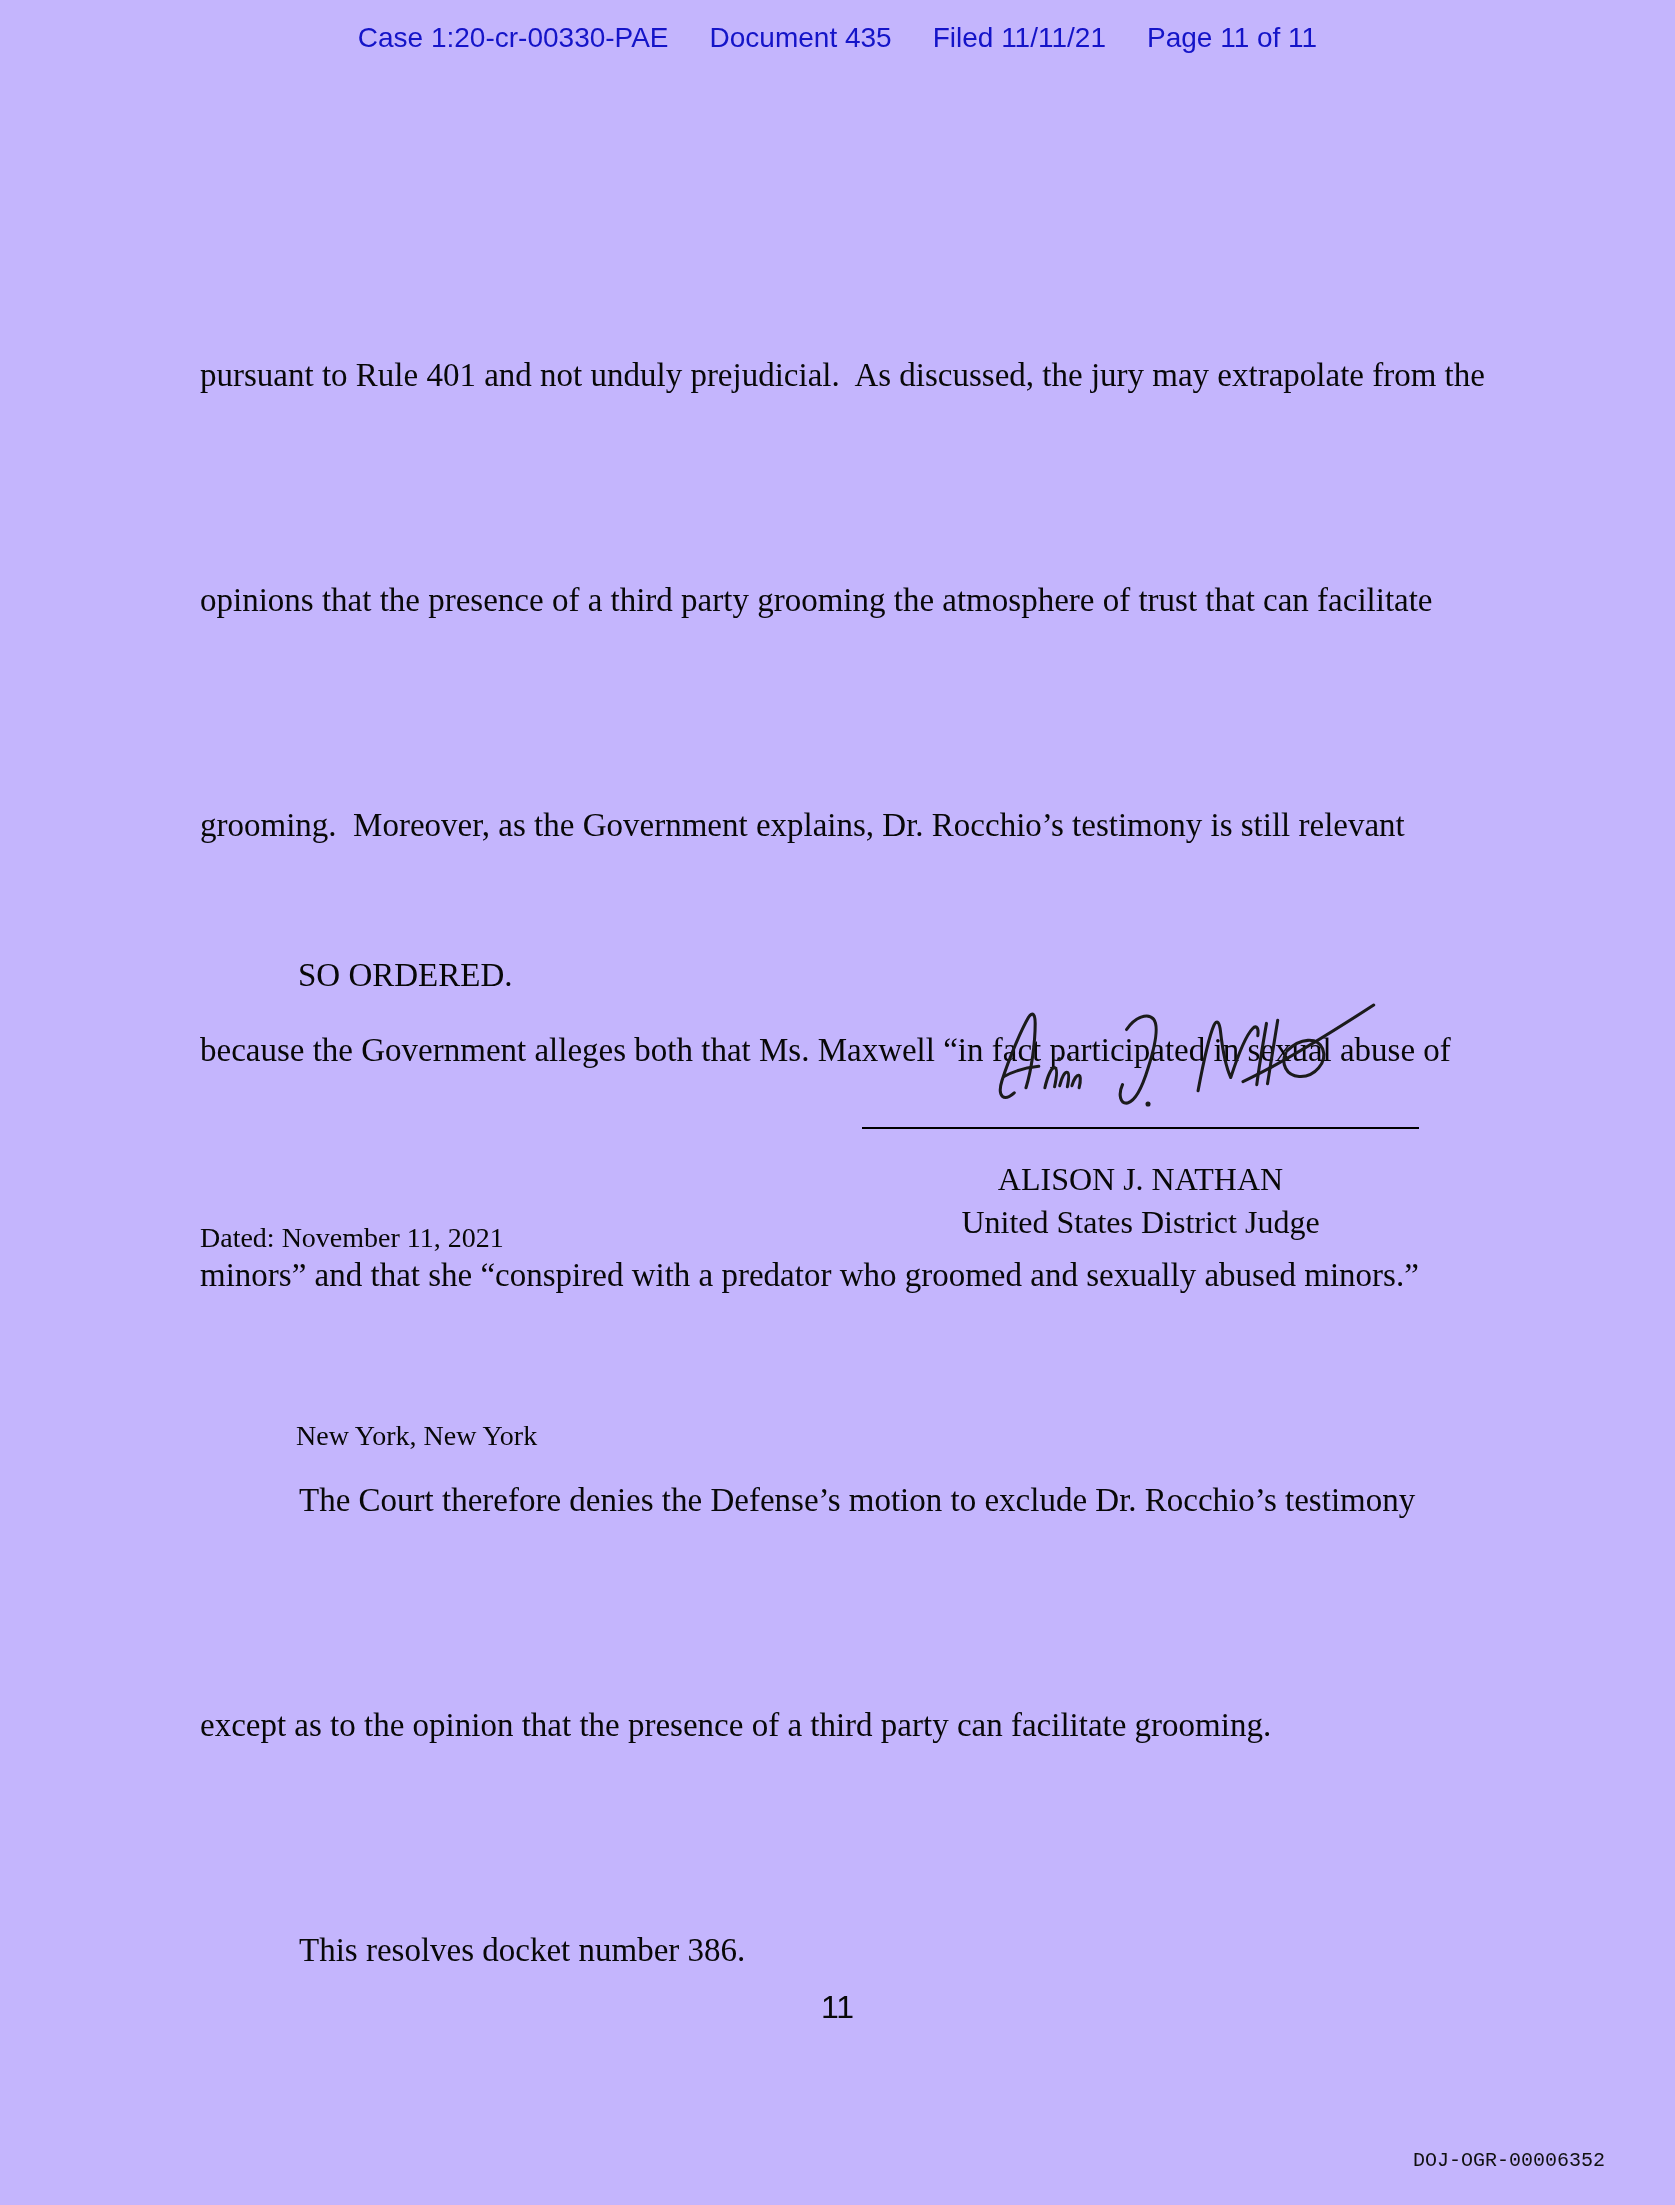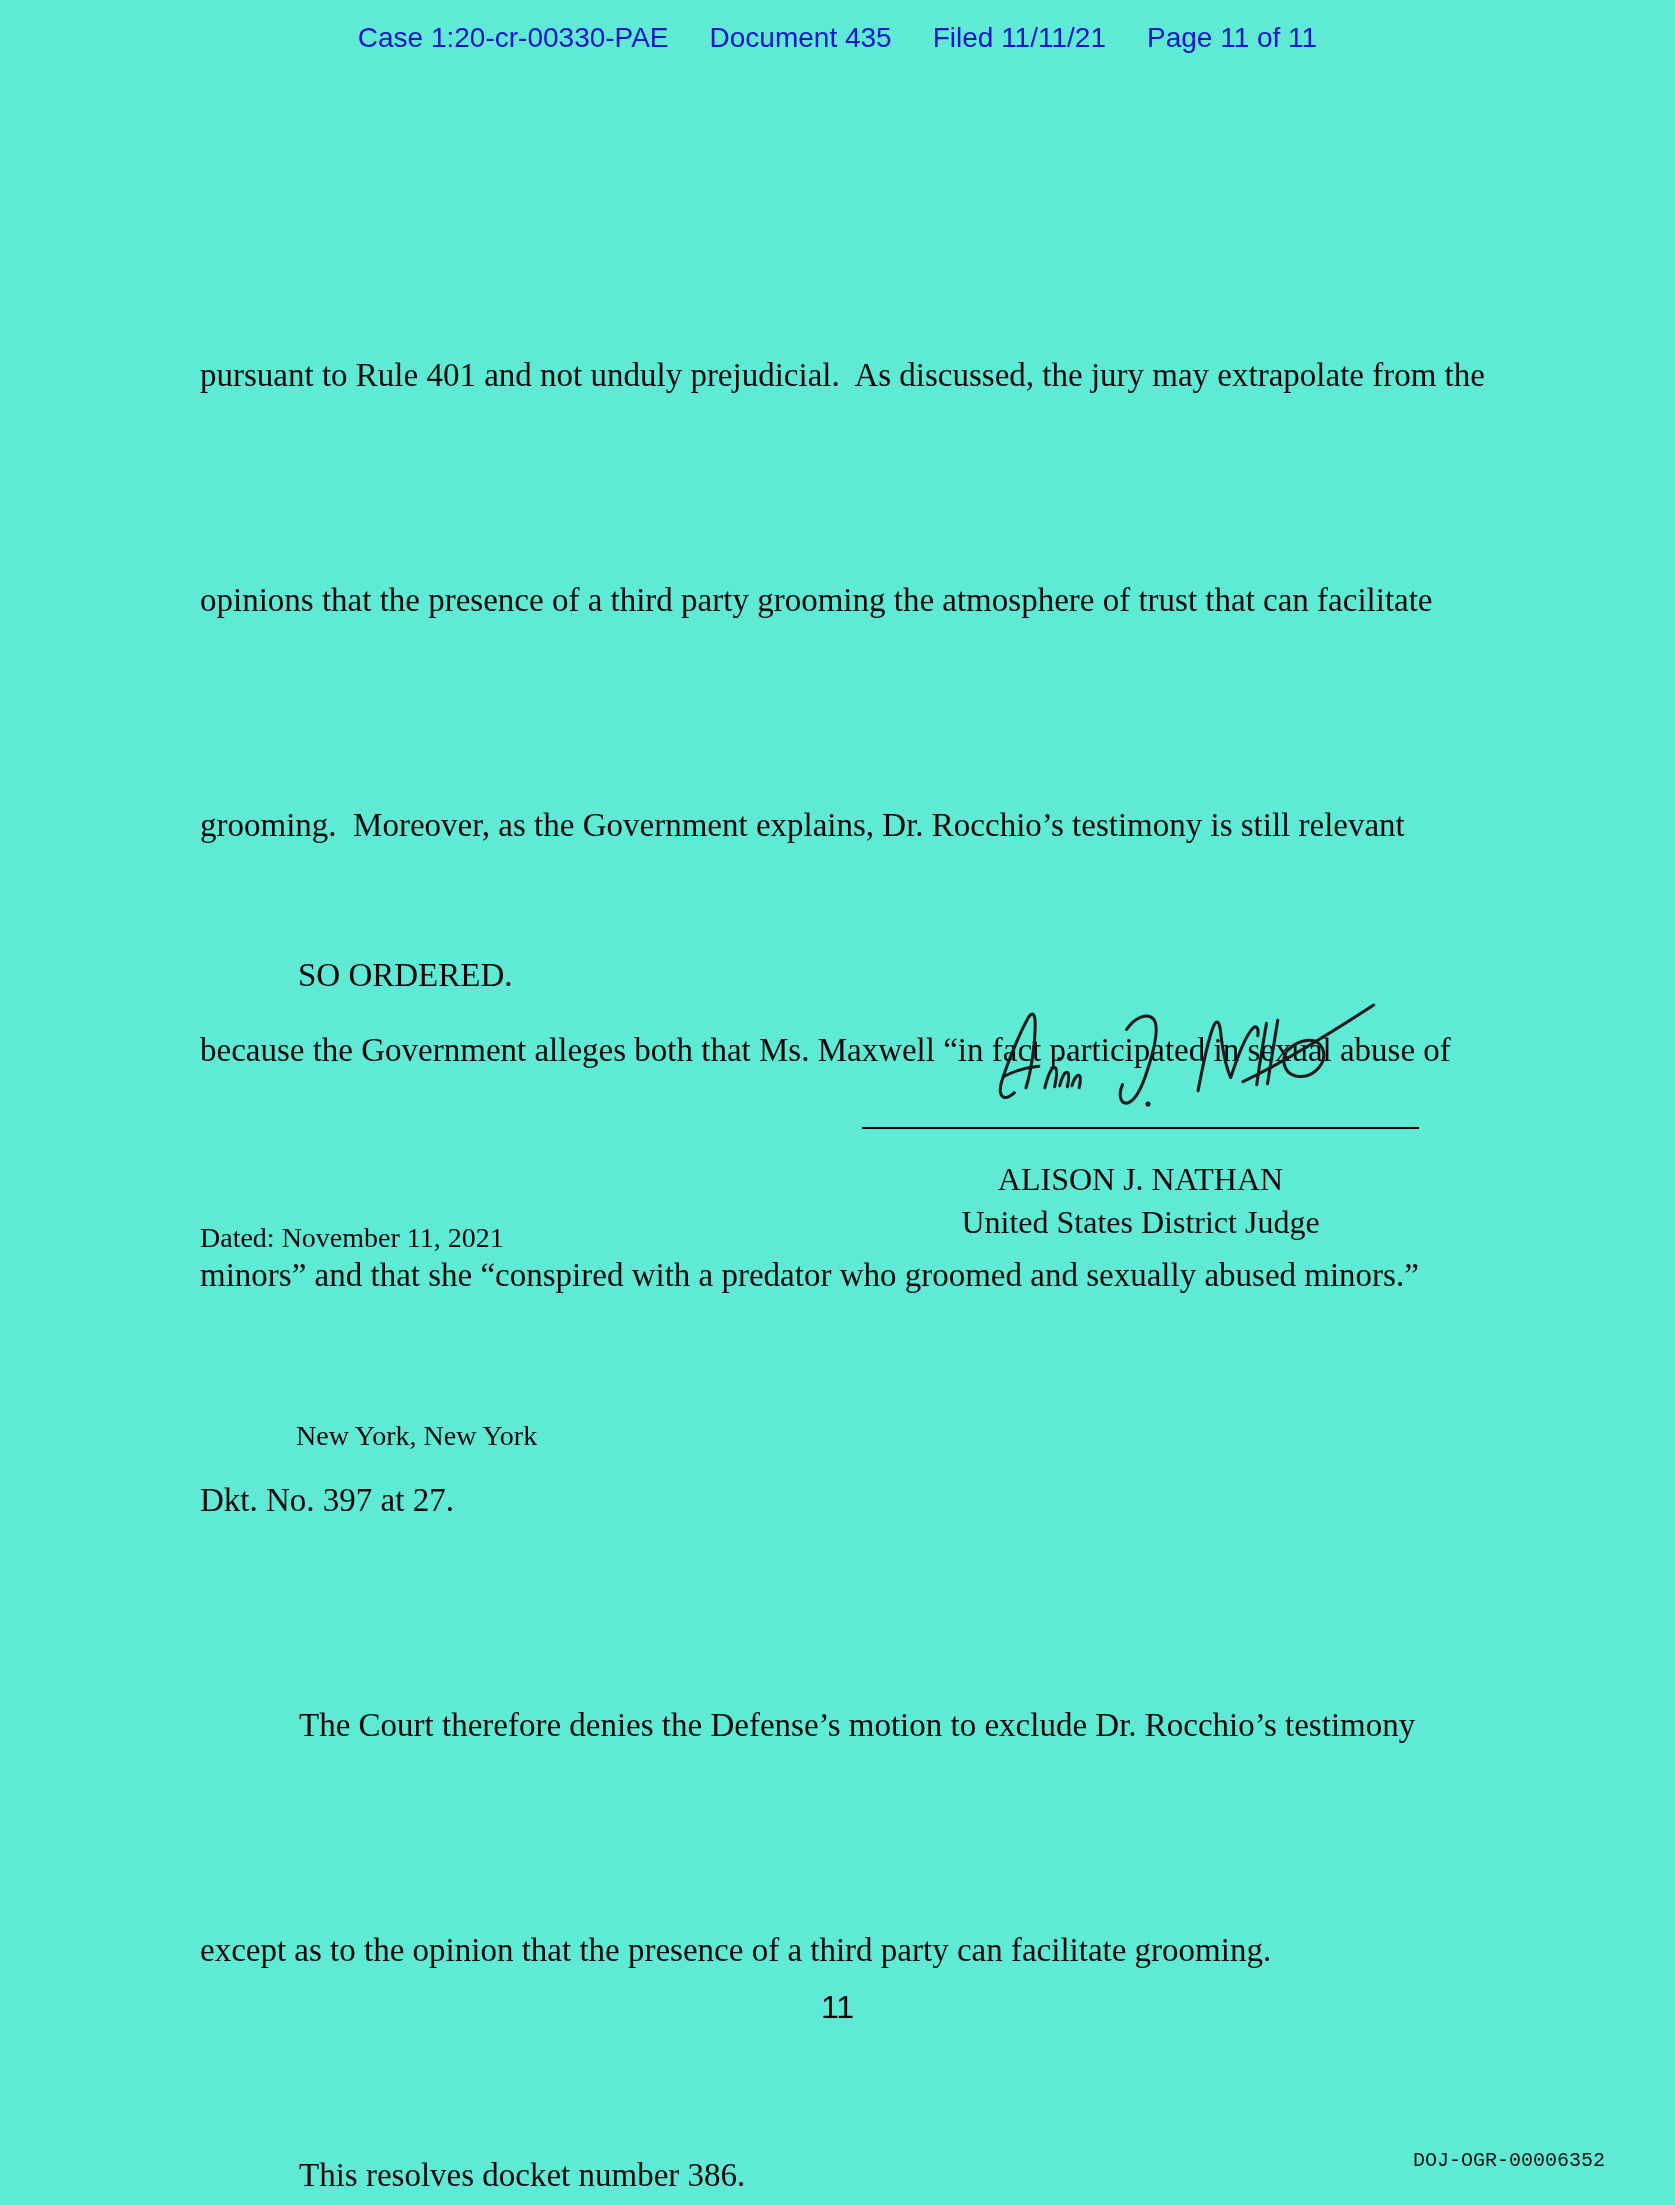--- a/index.html
+++ b/index.html
@@ -1,20 +1,20 @@
 <!DOCTYPE html>
 <html style="font-size:10.5px"><head>
 <meta charset="utf-8">
 <style>
   html,body { margin:0; padding:0; background:#e8e8e8; }
   .page {
     position:relative;
     width:1675px; height:2205px;
     margin:0 auto;
-    background:#5eead4;
+    background:#c4b5fd;
     color:#080808;
     overflow:hidden;
   }
 
   
   .stamp-header {
     position:absolute; top:21px; left:0; right:0;
     display:flex; justify-content:center; gap:41px;
     font-family:"Liberation Sans", sans-serif;
     font-size:28px; line-height:33px;
@@ -79,21 +79,20 @@
     <span>Filed 11/11/21</span>
     <span>Page 11 of 11</span>
   </div>
 
   <div class="body-text">
     <div class="line">pursuant to Rule 401 and not unduly prejudicial.  As discussed, the jury may extrapolate from the</div>
     <div class="line">opinions that the presence of a third party grooming the atmosphere of trust that can facilitate</div>
     <div class="line">grooming.  Moreover, as the Government explains, Dr. Rocchio’s testimony is still relevant</div>
     <div class="line">because the Government alleges both that Ms. Maxwell “in fact participated in sexual abuse of</div>
     <div class="line">minors” and that she “conspired with a predator who groomed and sexually abused minors.”</div>
-    <div class="line">Dkt. No. 397 at 27.</div>
     <div class="line indent">The Court therefore denies the Defense’s motion to exclude Dr. Rocchio’s testimony</div>
     <div class="line">except as to the opinion that the presence of a third party can facilitate grooming.</div>
     <div class="line indent">This resolves docket number 386.</div>
   </div>
 
   <div class="so-ordered">SO ORDERED.</div>
 
   <div class="date-block">
     <div>Dated: November 11, 2021</div>
     <div class="date-place">New York, New York</div>

